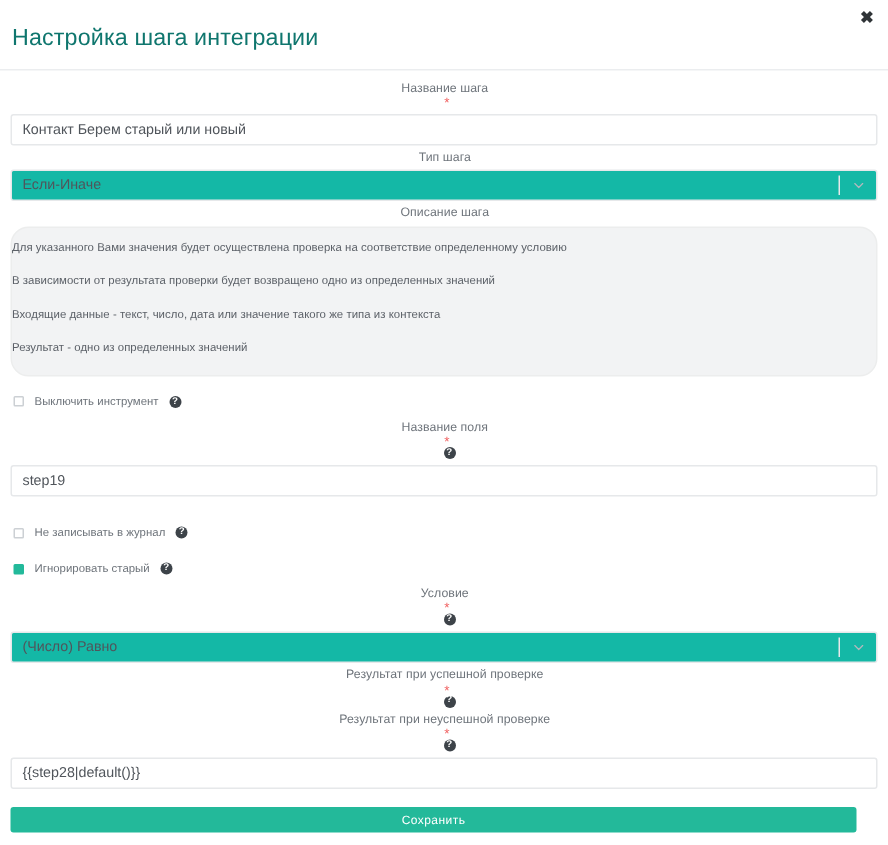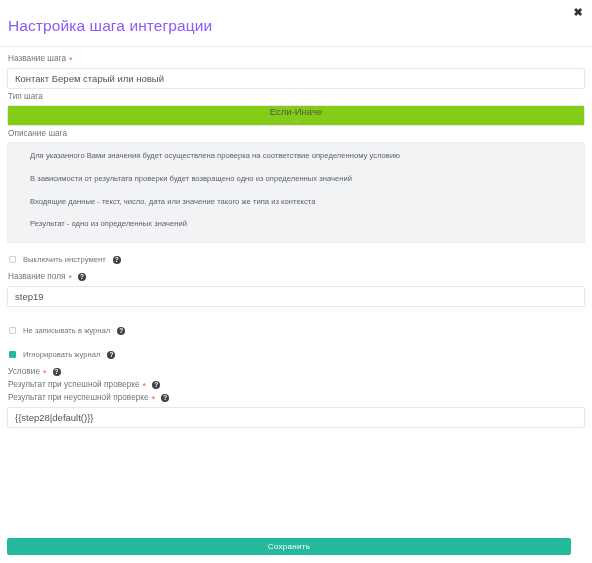--- a/index.html
+++ b/index.html
@@ -32,21 +32,21 @@
     border-bottom: 1px solid #ebedef;
     box-sizing: border-box;
     display: flex;
     align-items: center;
     padding: 0 8px;
     flex: 0 0 auto;
   }
   .modal-title {
     font-size: 15.5px;
     font-weight: 400;
-    color: #8b5cf6;
+    color: #0f766e;
     letter-spacing: .1px;
     line-height: 1;
     padding-top: 6px;
   }
   .close-btn {
     position: absolute;
     top: 5px;
     right: 7px;
     width: 14px;
     height: 14px;
@@ -75,20 +75,21 @@
   .field-block { margin-bottom: 4px; }
 
   .field-label {
     display: flex;
     align-items: center;
     font-size: 8.2px;
     color: #6e747b;
     line-height: 1;
     margin: 0 0 4px 1px;
     letter-spacing: .05px;
+    flex-direction: column;
   }
   .req-star {
     color: #f05b5b;
     font-size: 9px;
     margin-left: 3px;
     line-height: 1;
     position: relative;
     top: 1px;
   }
 
@@ -130,28 +131,27 @@
     position: relative;
     width: 100%;
     height: 21px;
   }
   .select-box {
     width: 100%;
     height: 21px;
     box-sizing: border-box;
     border: 1px solid #e6e8ea;
     border-radius: 2px;
-    background: #84cc16;
+    background: #14b8a6;
     display: flex;
     align-items: center;
     padding: 0 7px;
     font-size: 9.5px;
     color: #50555b;
     cursor: pointer;
-    flex-direction: column;
   }
   .select-value { flex: 1 1 auto; }
   .select-sep {
     width: 1px;
     height: 13px;
     background: #e6e8ea;
     margin-right: 8px;
   }
   .chevron {
     width: 9px;
@@ -162,23 +162,23 @@
     color: #b3b8bd;
     cursor: pointer;
   }
   .chevron svg { display: block; }
 
   
   .desc-panel {
     width: 100%;
     background: #f2f3f4;
     border: 1px solid #eceded;
-    border-radius: 2px;
-    box-sizing: border-box;
-    padding: 9px 10px 10px 22px;
+    border-radius: 12px;
+    box-sizing: border-box;
+    padding: 9px 10px 10px 0;
     margin-bottom: 5px;
   }
   .desc-line {
     font-size: 7.6px;
     color: #5c6168;
     line-height: 1;
     margin-bottom: 15px;
     letter-spacing: .02px;
   }
   .desc-line:last-child { margin-bottom: 4px; }
@@ -305,29 +305,40 @@
     <div class="spacer-sm"></div>
 
     <div class="cb-row">
       <span class="cb-box"></span>
       <span class="cb-label">Не записывать в журнал</span>
       <span class="help-icon">?</span>
     </div>
 
     <div class="cb-row">
       <span class="cb-box checked"></span>
-      <span class="cb-label">Игнорировать журнал</span>
+      <span class="cb-label">Игнорировать старый</span>
       <span class="help-icon">?</span>
     </div>
 
     <div class="field-block">
       <div class="field-label">
         <span>Условие</span>
         <span class="req-star">*</span>
         <span class="help-icon">?</span>
+      </div>
+      <div class="select-wrap">
+        <div class="select-box">
+          <span class="select-value">(Число) Равно</span>
+          <span class="select-sep"></span>
+          <span class="chevron">
+            <svg width="9" height="9" viewBox="0 0 12 12" fill="none" aria-hidden="true">
+              <path d="M2.5 4.5L6 8L9.5 4.5" stroke="currentColor" stroke-width="1.1" stroke-linecap="round" stroke-linejoin="round"></path>
+            </svg>
+          </span>
+        </div>
       </div>
     </div>
 
 
     <div class="field-block">
       <div class="field-label">
         <span>Результат при успешной проверке</span>
         <span class="req-star">*</span>
         <span class="help-icon">?</span>
       </div>

